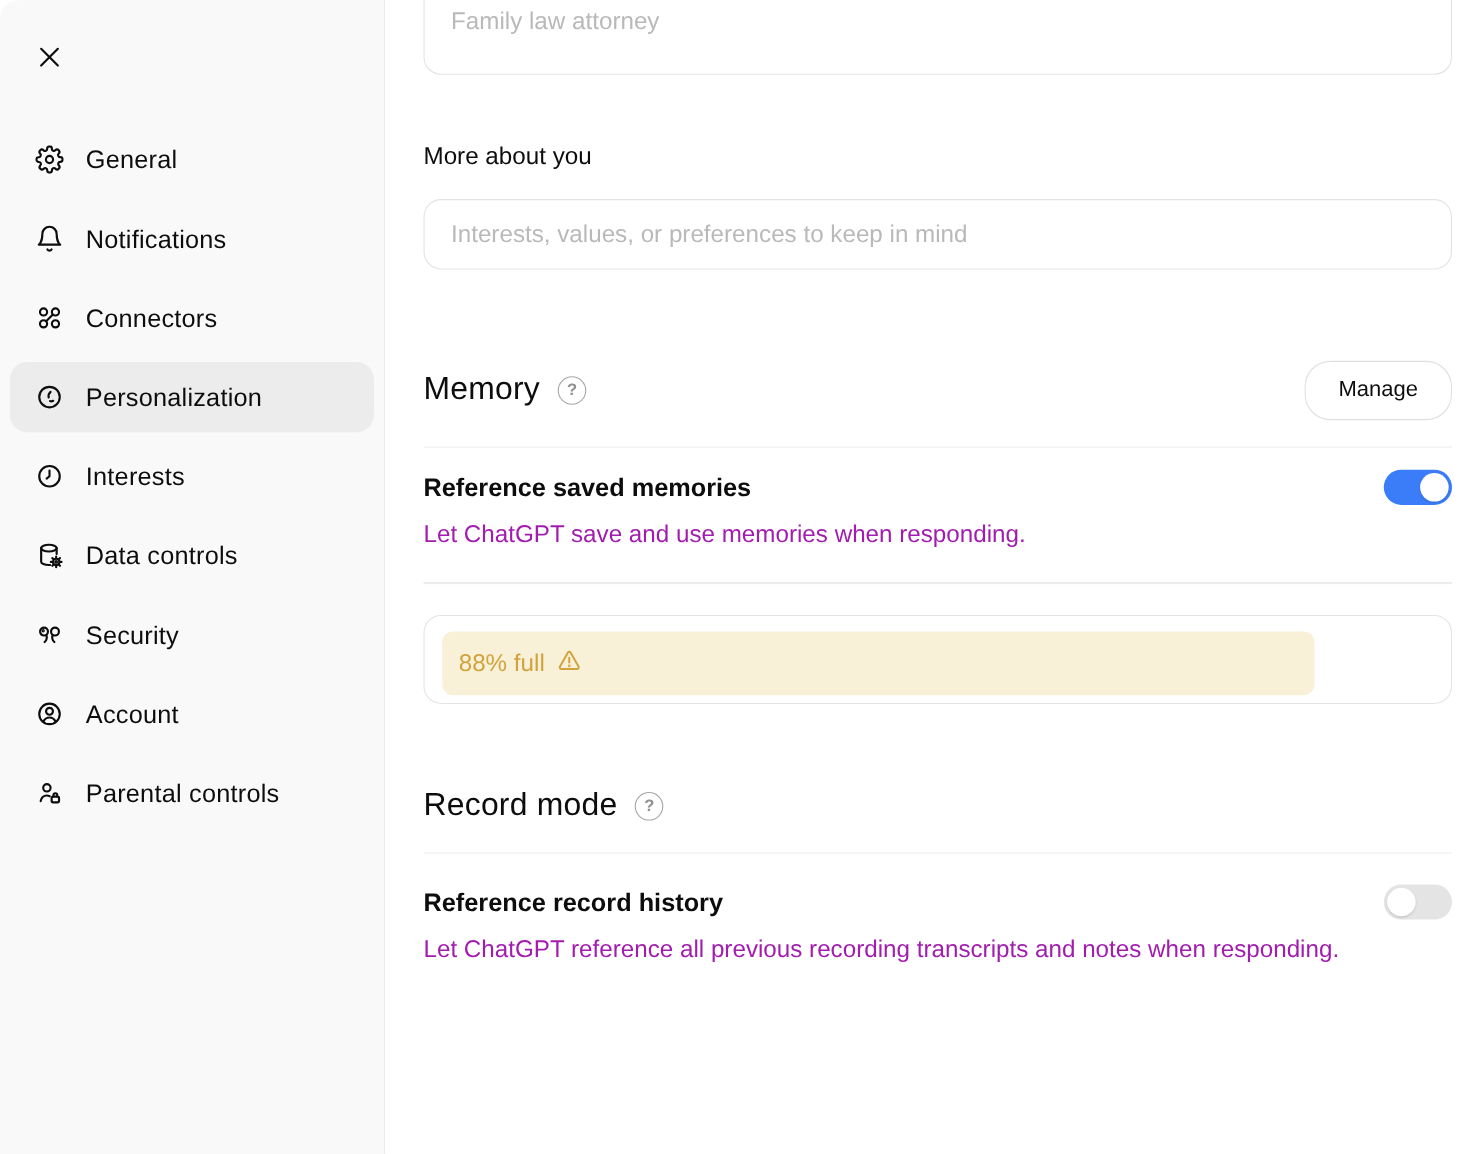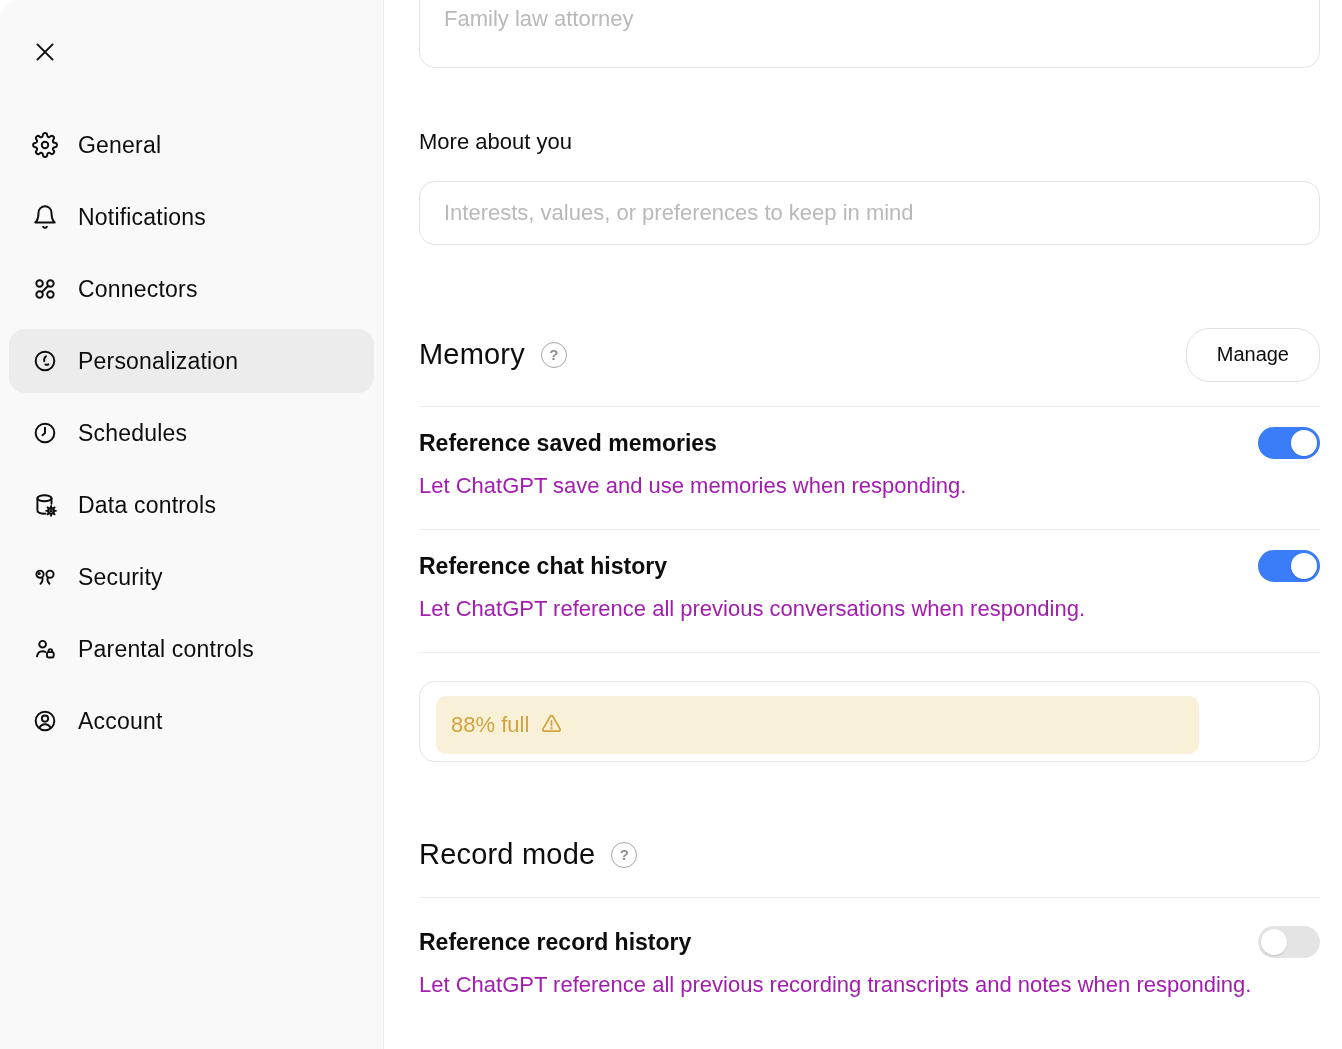--- a/index.html
+++ b/index.html
@@ -1,21 +1,21 @@
 <!DOCTYPE html>
 <html><head>
 <meta charset="utf-8">
 <style>
   * { margin:0; padding:0; box-sizing:border-box; }
   html,body { width:1342px; height:1049px; background:#fff; overflow:hidden;
     font-family:"Liberation Sans","DejaVu Sans",sans-serif; color:#0d0d0d; }
   .dialog { display:flex; width:1342px; height:1049px; }
 
   
-  .sidebar { width:384px; height:100%; background:#f9f9f9; border-right:1px solid #ececec;
+  .sidebar { width:350px; height:100%; background:#f9f9f9; border-right:1px solid #ececec;
     flex-shrink:0; border-top-left-radius:18px; }
   .close-btn { margin:36px 0 0 28px; width:34px; height:34px; border:none; background:transparent;
     cursor:pointer; display:flex; align-items:center; justify-content:center; border-radius:8px; }
   .close-btn svg { width:26px; height:26px; }
   .nav { margin-top:43px; padding:0 9px; }
   .nav-item { display:flex; align-items:center; height:64px; margin-bottom:8px;
     border-radius:16px; padding-left:23px; cursor:pointer; }
   .nav-item.selected { background:#ececec; }
   .nav-item .icon { width:26px; height:26px; display:flex; align-items:center; justify-content:center; }
   .nav-item .icon svg { width:26px; height:26px; }
@@ -126,21 +126,21 @@
         <span class="label">Personalization</span>
       </div>
 
       <div class="nav-item">
         <span class="icon">
           <svg class="ic" viewBox="0 0 24 24">
               <circle cx="12" cy="12" r="8.6"></circle>
               <path d="M12 7.2V12l-2.4 2"></path>
             </svg>
         </span>
-        <span class="label">Schedules</span>
+        <span class="label">Interests</span>
       </div>
 
       <div class="nav-item">
         <span class="icon">
           <svg class="ic" viewBox="0 0 24 24" stroke-width="1.7">
               <ellipse cx="11.5" cy="5.8" rx="6.5" ry="2.8"></ellipse>
               <path d="M5 5.8v11.4c0 1.55 2.9 2.8 6.5 2.8.35 0 .7-.01 1-.04"></path>
               <path d="M18 5.8v5"></path>
               <circle cx="17.6" cy="17.4" r="2.7"></circle>
               <circle cx="17.6" cy="17.4" r="0.7"></circle>
@@ -159,38 +159,38 @@
               <circle cx="16.6" cy="9.4" r="3.3"></circle>
               <path d="M14.6 12.3c-.7 2.2-.2 4.3 1.5 5.9"></path>
             </svg>
         </span>
         <span class="label">Security</span>
       </div>
 
       <div class="nav-item">
         <span class="icon">
           <svg class="ic" viewBox="0 0 24 24">
+              <circle cx="12" cy="12" r="8.6"></circle>
+              <circle cx="12" cy="9.8" r="2.9"></circle>
+              <path d="M6.9 18.3c1.2-2.3 3-3.3 5.1-3.3s3.9 1 5.1 3.3"></path>
+            </svg>
+        </span>
+        <span class="label">Account</span>
+      </div>
+
+      <div class="nav-item">
+        <span class="icon">
+          <svg class="ic" viewBox="0 0 24 24">
               <circle cx="9.8" cy="7.6" r="3.1"></circle>
               <path d="M4.6 18.8c.5-3.1 2.5-4.8 5.2-4.8.9 0 1.7.2 2.4.6"></path>
               <rect x="13.8" y="14.9" width="6.2" height="4.9" rx="1.3"></rect>
               <path d="M15.3 14.9v-1.2a1.6 1.6 0 0 1 3.2 0v1.2"></path>
             </svg>
         </span>
         <span class="label">Parental controls</span>
-      </div>
-
-      <div class="nav-item">
-        <span class="icon">
-          <svg class="ic" viewBox="0 0 24 24">
-              <circle cx="12" cy="12" r="8.6"></circle>
-              <circle cx="12" cy="9.8" r="2.9"></circle>
-              <path d="M6.9 18.3c1.2-2.3 3-3.3 5.1-3.3s3.9 1 5.1 3.3"></path>
-            </svg>
-        </span>
-        <span class="label">Account</span>
       </div>
 
     </nav>
   </aside>
 
   <main class="main">
 
     <input id="custom-input" class="text-input" type="text" placeholder="Family law attorney" style="">
 
     <div class="field-label">More about you</div>
@@ -212,29 +212,20 @@
         <span class="row-label">Reference saved memories</span>
         <span class="toggle on">
             <span class="knob"></span>
           </span>
       </div>
       <div class="row-desc">Let ChatGPT save and use memories when responding.</div>
     </div>
 
     <hr class="divider" style="margin-top:0">
 
-    <div class="toggle-row">
-      <div class="row-top">
-        <span class="row-label">Reference chat history</span>
-        <span class="toggle on">
-            <span class="knob"></span>
-          </span>
-      </div>
-      <div class="row-desc">Let ChatGPT reference all previous conversations when responding.</div>
-    </div>
 
     <hr class="divider" style="margin-top:0">
 
     <div class="usage-card">
       <div class="usage-bar" style="width: 88%;">
         <span class="usage-text">88% full</span>
         <span>
           <svg viewBox="0 0 24 24" fill="none" stroke="#d2a33d" stroke-width="1.7" stroke-linecap="round" stroke-linejoin="round">
             <path d="M12 4.4c.5 0 .97.26 1.25.76l6.85 12.05c.56.99-.14 2.19-1.25 2.19H5.15c-1.11 0-1.81-1.2-1.25-2.19L10.75 5.16c.28-.5.75-.76 1.25-.76z"></path>
             <path d="M12 9.6v4.2"></path>

